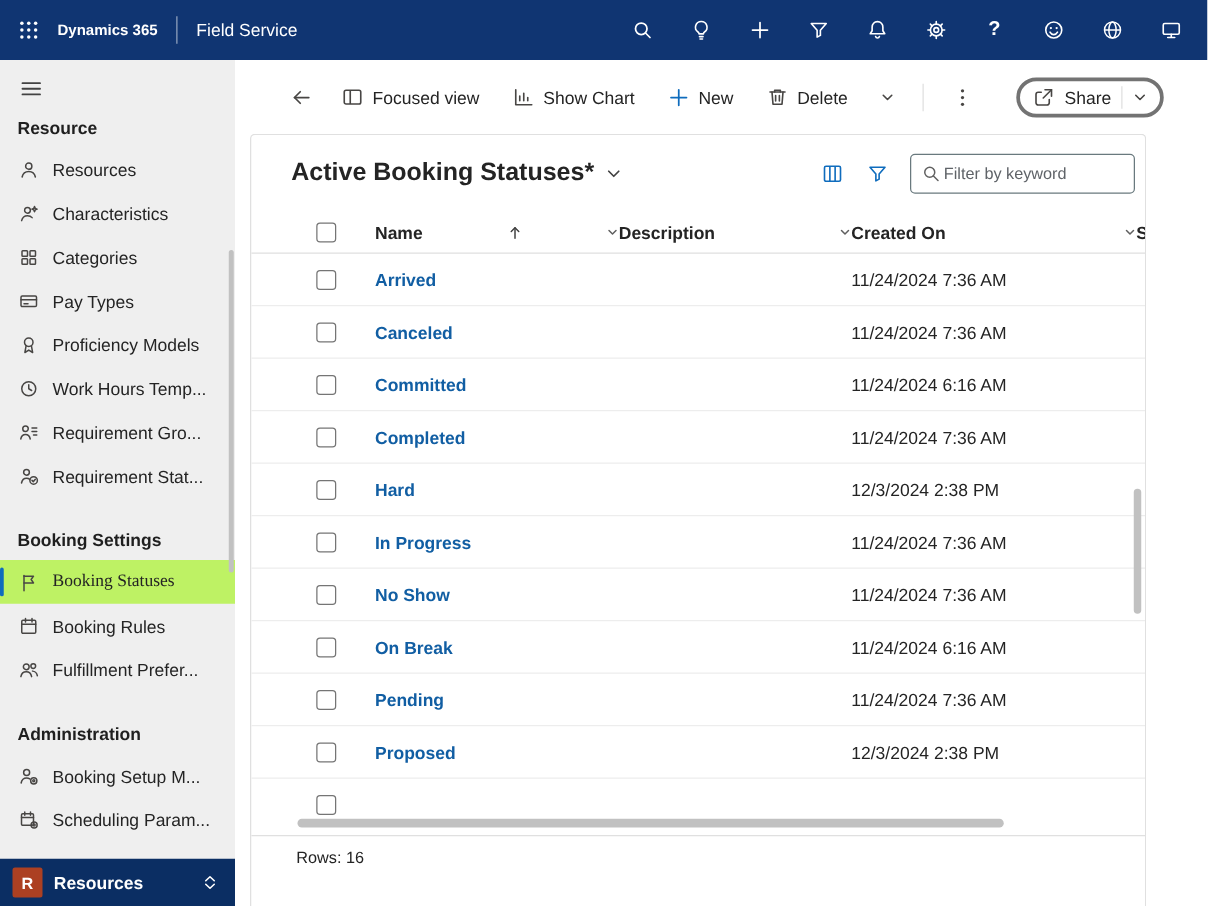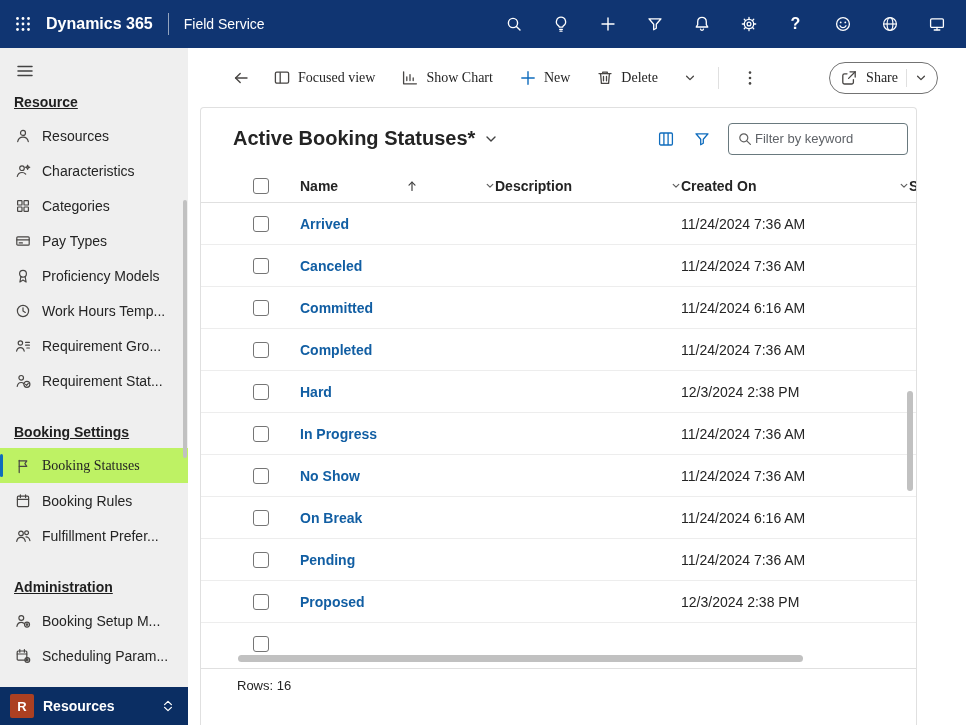--- a/index.html
+++ b/index.html
@@ -4,61 +4,61 @@
 <style>
   * { margin:0; padding:0; box-sizing:border-box; }
   html,body { width:966px; height:725px; overflow:hidden; background:#fff;
               font-family:"Liberation Sans", sans-serif; }
   button { background:none; border:none; font-family:inherit; color:inherit; cursor:pointer; }
   svg { display:block; }
 
   
   .topbar { height:48px; background:#103572; color:#fff; display:flex; align-items:center; padding:0 6px 0 2px; }
   .waffle { width:42px; height:48px; display:flex; align-items:center; justify-content:center; }
-  .brand { font-size:16px; font-weight:700; white-space:nowrap; margin-left:2px; }
+  .brand { font-size:12px; font-weight:700; white-space:nowrap; margin-left:2px; }
   .topbar-divider { width:1px; height:22px; background:rgba(255,255,255,.55); margin:0 15px; }
   .app-name { font-size:14px; white-space:nowrap; cursor:pointer; }
   .topbar-spacer { flex:1; }
   .topbar-icon { width:47px; height:48px; display:flex; align-items:center; justify-content:center; color:#fff; }
   .help-glyph { font-size:16px; font-weight:700; }
 
   
   .shell { display:flex; height:677px; }
 
   
   .sidebar { width:188px; background:#efefef; position:relative; display:flex; flex-direction:column; flex:none; }
   .sidebar-scroll { flex:1; overflow:hidden; }
   .hamburger { margin:8px 0 4px; padding:6px 16px; display:block; color:#424242; }
-  .nav-heading { font-size:14px; font-weight:700; color:#1f1f1f; padding:4px 8px 8px 14px;text-decoration:underline; }
+  .nav-heading { font-size:14px; font-weight:700; color:#1f1f1f; padding:4px 8px 8px 14px; }
   .nav-heading.spaced { margin-top:22px; }
   .nav-item { height:35px; display:flex; align-items:center; padding-left:14px; gap:10px;
               font-size:14px; color:#242424; cursor:pointer; position:relative; white-space:nowrap; }
   .nav-item .nav-icon { width:18px; display:flex; justify-content:center; color:#484644; flex:none; }
   .nav-item.selected { background:#bef264;font-family:Liberation Serif, serif; }
   .nav-item.selected::before { content:""; position:absolute; left:0; top:6px; bottom:6px; width:3px;
                                background:#0f6cbd; border-radius:2px; }
   .sidebar-thumb { position:absolute; right:1px; top:152px; width:4px; height:258px;
                    background:#c1c1c1; border-radius:2px; cursor:pointer; }
   .sidebar-footer { height:38px; background:#0b2e63; display:flex; align-items:center;
                     padding:0 12px 0 10px; gap:9px; color:#fff; flex:none; cursor:pointer; }
   .avatar { width:24px; height:24px; background:#ac4022; color:#fff; font-size:13px; font-weight:700;
             display:flex; align-items:center; justify-content:center; border-radius:2px; flex:none; }
   .footer-label { font-size:14px; font-weight:700; flex:1; }
 
   
   .main { flex:1; display:flex; flex-direction:column; background:#fff; min-width:0; }
-  .commandbar { height:59px; display:flex; align-items:center; padding:0 28px 0 37px; gap:6px; flex:none;font-family:Liberation Serif, serif; }
+  .commandbar { height:59px; display:flex; align-items:center; padding:0 35px 0 37px; gap:6px; flex:none; }
   .cmd-btn { display:flex; align-items:center; gap:7px; padding:6px 10px; font-size:14px; color:#242424;
              border-radius:4px; }
   .cmd-back { padding:6px; width:32px; justify-content:center; }
   .cmd-icon { color:#484644; }
   .cmd-divider { width:1px; height:22px; background:#e0e0e0; margin:0 6px; }
   .cmd-spacer { flex:1; }
   .share-btn { display:flex; align-items:center; gap:8px; height:32px; padding:0 10px;
-               border:1px solid #737373; border-radius:16px; background:#fff; font-size:14px; color:#242424; }
+               border:3px solid #737373; border-radius:16px; background:#fff; font-size:14px; color:#242424; }
   .share-sep { width:1px; height:18px; background:#e0e0e0; }
 
   
   .card { margin-left:12px; width:717px; flex:1; background:#fff; border:1px solid #e0e0e0; border-bottom:none;
           border-radius:4px 4px 0 0; display:flex; flex-direction:column; position:relative; overflow:hidden; }
   .view-header { height:61px; display:flex; align-items:center; padding:0 8px 0 32px; flex:none; }
   .view-title { font-size:20px; font-weight:700; color:#242424; white-space:nowrap; cursor:pointer; }
   .title-chevron { margin-left:9px; color:#424242; cursor:pointer; }
   .vh-spacer { flex:1; }
   .vh-icon { width:36px; height:32px; display:flex; align-items:center; justify-content:center;

